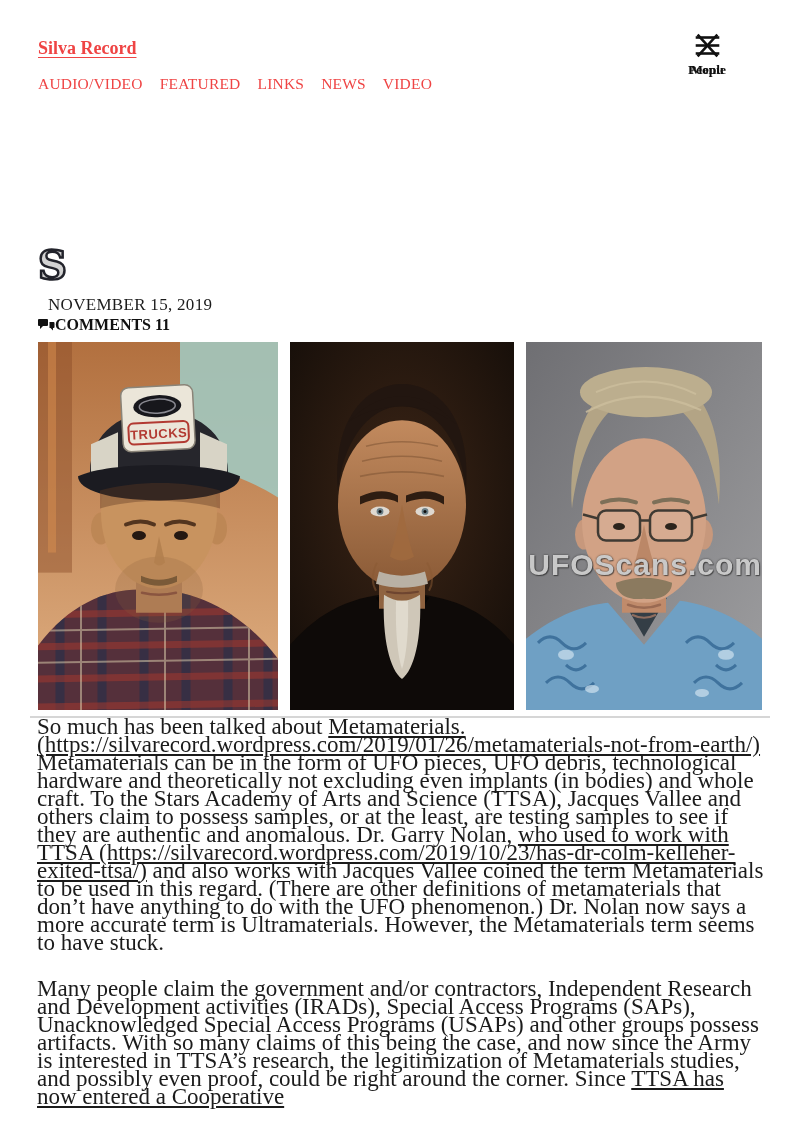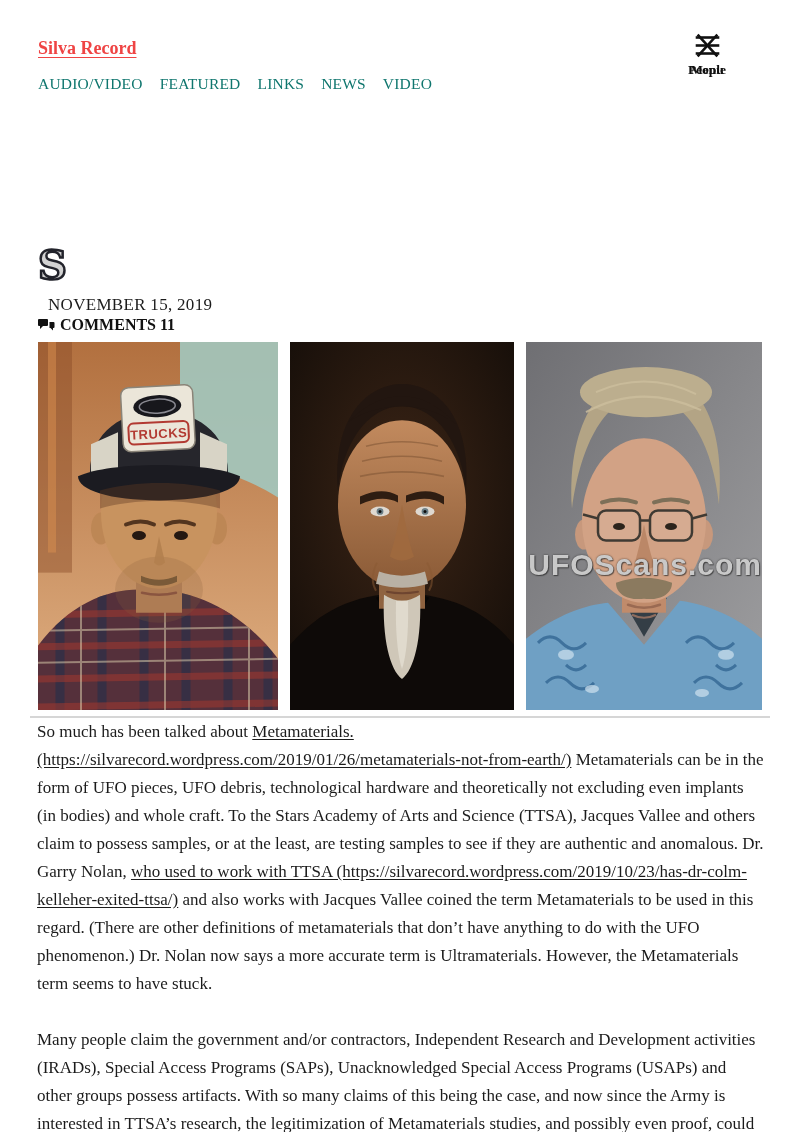--- a/index.html
+++ b/index.html
@@ -3,53 +3,53 @@
 <meta charset="utf-8">
 <style>
   html,body{margin:0;padding:0;background:#ffffff;}
   .page{position:relative;width:800px;height:1132px;background:#ffffff;overflow:hidden;
         font-family:"Liberation Serif",serif;color:#1a1a1a;}
 
   
   .site-title{position:absolute;left:38px;top:38px;font-size:18px;font-weight:bold;
               color:#ef4444;text-decoration:underline;text-underline-offset:3px;cursor:pointer;}
   .main-nav{position:absolute;left:38px;top:75px;font-size:15.5px;letter-spacing:.2px;white-space:nowrap;}
-  .main-nav a{color:#0f766e;text-decoration:none;margin-right:17px;cursor:pointer;}
+  .main-nav a{color:#ef4444;text-decoration:none;margin-right:17px;cursor:pointer;}
 
   .menu-widget{position:absolute;left:681px;top:32px;width:52px;text-align:center;cursor:pointer;}
   .menu-widget svg{display:block;margin:0 auto;}
   .menu-labels{position:relative;height:18px;margin-top:2px;}
   .menu-labels span{position:absolute;left:50%;transform:translateX(-50%);top:0;
                     font-size:13.5px;color:#111;font-weight:bold;white-space:nowrap;}
 
   
   .post-title{position:absolute;left:37px;top:128px;width:726px;margin:0;
               font-family:"Liberation Sans",sans-serif;font-weight:400;
               font-size:31px;line-height:42px;color:#111;letter-spacing:-.2px;}
   .avatar-letter{position:absolute;left:38px;top:243px;
               font-family:"DejaVu Serif",serif;font-weight:bold;font-size:40px;line-height:44px;
               color:#d2d2d2;-webkit-text-stroke:2.5px #22232b;letter-spacing:0;}
   .post-date{position:absolute;left:38px;top:295px;font-size:17px;color:#1c1c1c;letter-spacing:.3px;margin-left:10px;}
   .comments-row{position:absolute;left:38px;top:316px;font-size:16px;font-weight:bold;color:#111;
-                display:flex;align-items:center;gap:5px;cursor:pointer;}
+                display:flex;align-items:center;cursor:pointer;}
   .comments-row svg{display:block;}
 
   
   .featured{position:absolute;left:38px;top:342px;width:724px;height:368px;display:flex;gap:12px;}
   .featured .panel{height:368px;overflow:hidden;}
   .featured svg{display:block;width:100%;height:100%;}
   .watermark{position:absolute;left:0;right:0;top:206px;text-align:right;
              font-family:"Liberation Sans",sans-serif;font-weight:bold;font-size:30px;
              letter-spacing:1px;color:rgba(214,214,214,.92);
              text-shadow:0 0 2px rgba(30,30,30,.75),1px 1px 1px rgba(40,40,40,.6);pointer-events:none;}
   .img-divider{position:absolute;left:30px;top:716px;width:740px;height:2px;background:#d6d6d6;}
 
   
   .article-body{position:absolute;left:37px;top:718px;width:728px;}
-  .body-para{margin:0 0 0 0;font-size:17px;line-height:28px;color:#1b1b1b;}
+  .body-para{margin:0 0 0 0;font-size:23px;line-height:18px;color:#1b1b1b;}
   .body-para + .body-para{margin-top:28px;}
   .body-para a{color:#1b1b1b;text-decoration:underline;text-underline-offset:2px;cursor:pointer;}
 </style>
 </head>
 <body>
 
 <div class="page">
 
   <a class="site-title">Silva Record</a>
 

